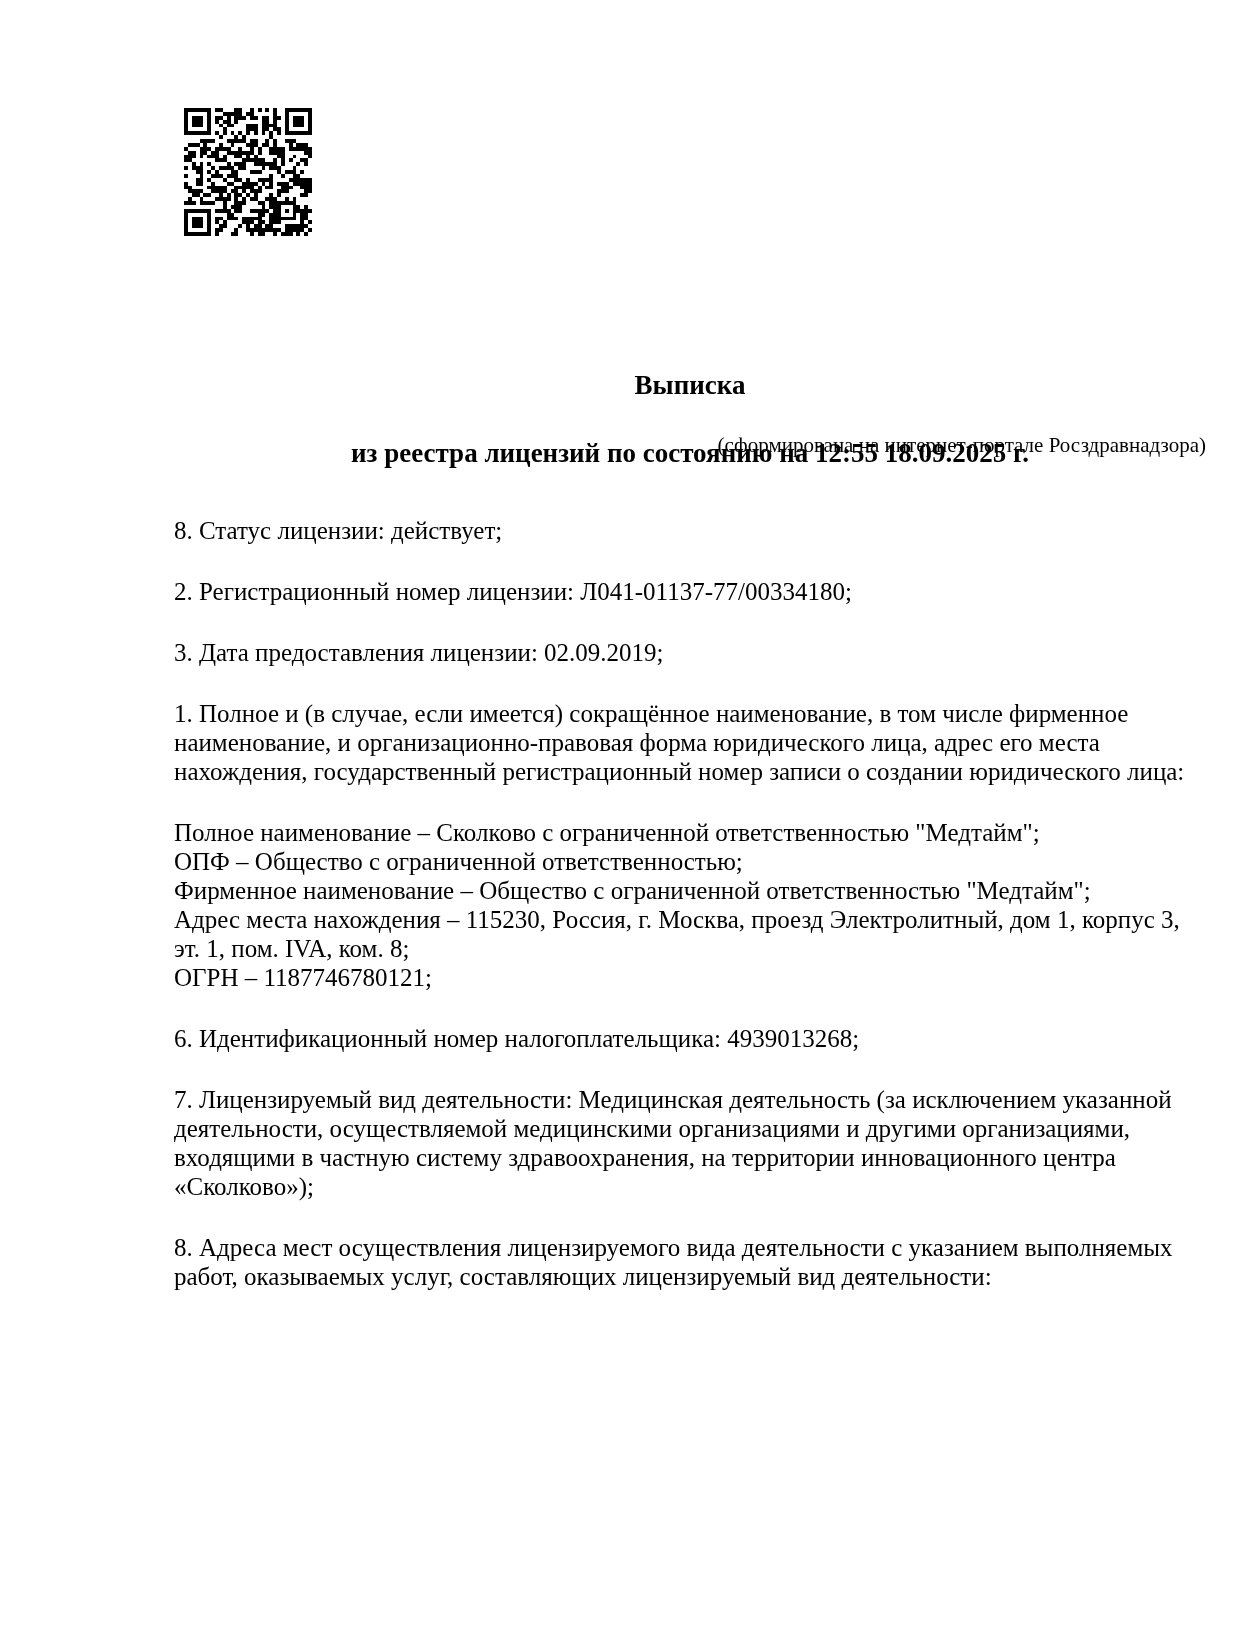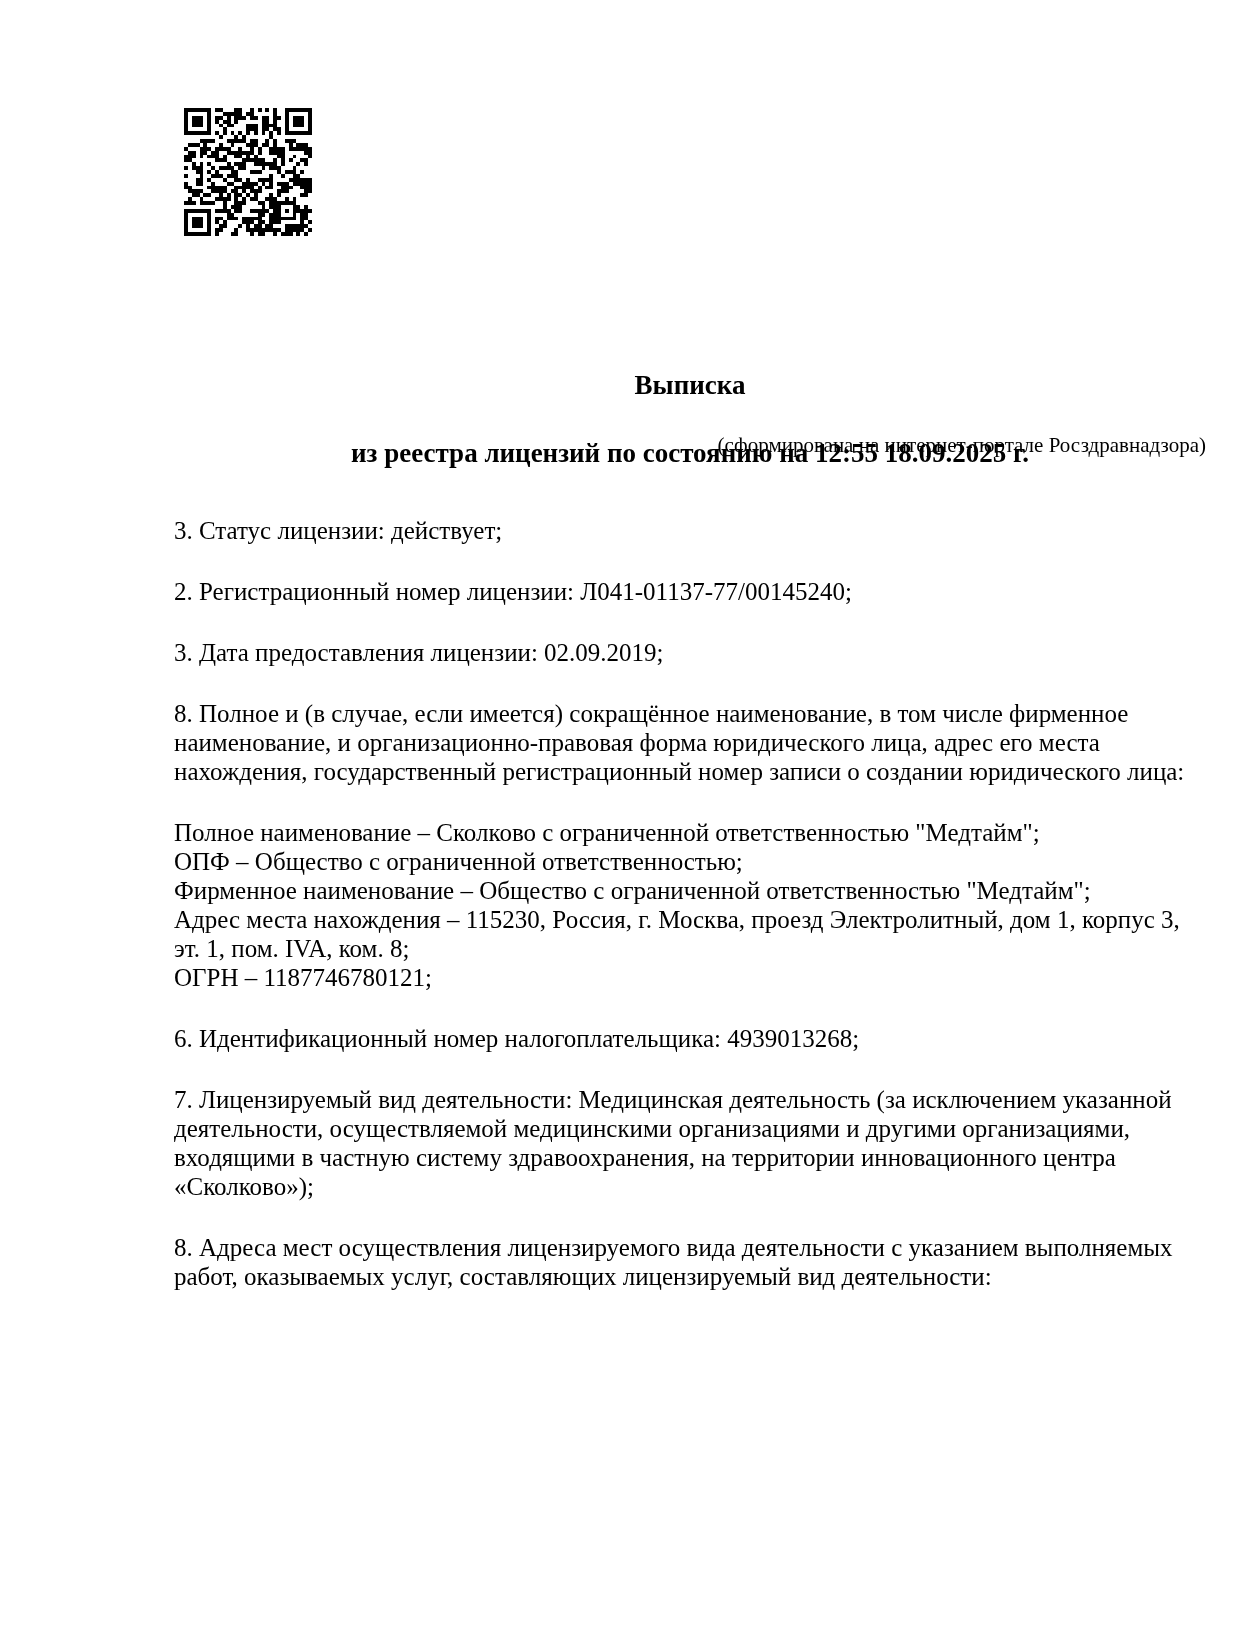--- a/index.html
+++ b/index.html
@@ -70,24 +70,24 @@
     </svg>
 
   <div class="doc-title">
     <span>Выписка</span><br>
     <span>из реестра лицензий по состоянию на 12:55 18.09.2025 г.</span>
   </div>
 
   <div class="doc-note">(сформирована на интернет-портале Росздравнадзора)</div>
 
   <div class="doc-body">
-    <p>3. Статус лицензии: действует;</p>
-    <p>2. Регистрационный номер лицензии: Л041-01137-77/00145240;</p>
+    <p>8. Статус лицензии: действует;</p>
+    <p>2. Регистрационный номер лицензии: Л041-01137-77/00334180;</p>
     <p>3. Дата предоставления лицензии: 02.09.2019;</p>
-    <p>8. Полное и (в случае, если имеется) сокращённое наименование, в том числе фирменное наименование, и организационно-правовая форма юридического лица, адрес его места нахождения, государственный регистрационный номер записи о создании юридического лица:</p>
+    <p>1. Полное и (в случае, если имеется) сокращённое наименование, в том числе фирменное наименование, и организационно-правовая форма юридического лица, адрес его места нахождения, государственный регистрационный номер записи о создании юридического лица:</p>
     <p>
       <span class="line">Полное наименование – Сколково с ограниченной ответственностью "Медтайм";</span>
       <span class="line">ОПФ – Общество с ограниченной ответственностью;</span>
       <span class="line">Фирменное наименование – Общество с ограниченной ответственностью "Медтайм";</span>
       <span class="line">Адрес места нахождения – 115230, Россия, г. Москва, проезд Электролитный, дом 1, корпус 3, эт. 1, пом. IVA, ком. 8;</span>
       <span class="line">ОГРН – 1187746780121;</span>
     </p>
     <p>6. Идентификационный номер налогоплательщика: 4939013268;</p>
     <p>7. Лицензируемый вид деятельности: Медицинская деятельность (за исключением указанной деятельности, осуществляемой медицинскими организациями и другими организациями, входящими в частную систему здравоохранения, на территории инновационного центра «Сколково»);</p>
     <p>8. Адреса мест осуществления лицензируемого вида деятельности с указанием выполняемых работ, оказываемых услуг, составляющих лицензируемый вид деятельности:</p>

